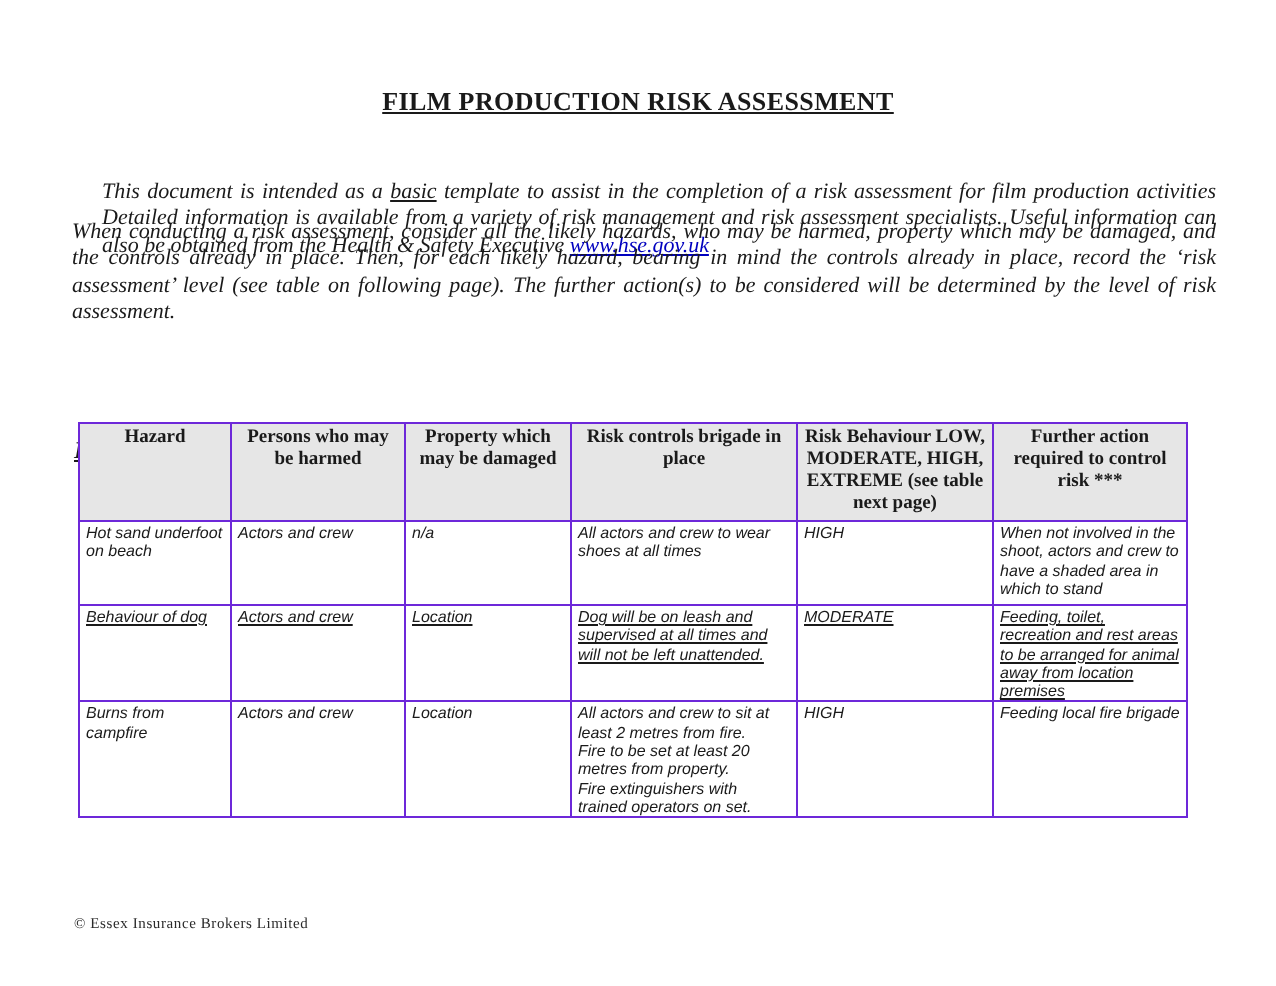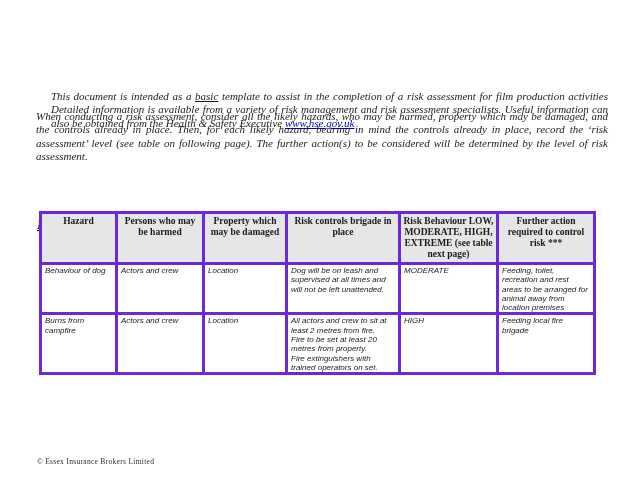--- a/index.html
+++ b/index.html
@@ -37,21 +37,21 @@
     text-decoration:underline;
     margin-top:36px;
   }
   table.risk{
     position:absolute;top:211px;left:39px;
     border-collapse:collapse;
     table-layout:fixed;
     width:554px;
   }
   table.risk th, table.risk td{
-    border:3px solid #6d28d9;
+    border:1px solid #6d28d9;
     vertical-align:top;
     overflow:hidden;
   }
   table.risk th{
     background:#e6e6e6;
     font-family:"Liberation Serif", serif;
     font-size:9.5px;font-weight:bold;
     text-align:center;
     padding:2px 2px;
     line-height:11px;
@@ -59,39 +59,40 @@
   }
   table.risk td{
     font-family:"Liberation Sans", sans-serif;
     font-size:8px;font-style:italic;
     line-height:9.3px;
     padding:1px 3px 0 3px;
     white-space:pre-line;
     text-align:left;
   }
   tr.r1 td{height:40px;}
-  tr.r2 td{height:44px;}
+  tr.r2 td{height:44px;text-decoration:underline;}
   tr.r3 td{height:52px;}
   td.risk-level{
     text-align:center;
     vertical-align:middle;
   }
   .footer-copyright{
     position:absolute;top:457px;left:37px;
     font-size:7.5px;
     color:#2a2a2a;
     letter-spacing:.3px;
     text-align:right;
   }
 </style>
 </head>
 <body>
 
 <div class="page">
 
+  <div class="doc-title">FILM PRODUCTION RISK ASSESSMENT</div>
 
   <div class="para para-1"><span>This document is intended as a </span><span class="u">basic</span><span> template to assist in the completion of a risk assessment for film production activities  Detailed information is available from a variety of risk management and risk assessment specialists.  Useful information can also be obtained from the Health &amp; Safety Executive </span><a class="link">www.hse.gov.uk</a></div>
 
   <div class="para para-2">When conducting a risk assessment, consider all the likely hazards, who may be harmed, property which may be damaged, and the controls already in place.  Then, for each likely hazard, bearing in mind the controls already in place, record the ‘risk assessment’ level (see table on following page).  The further action(s) to be considered will be determined by the level of risk assessment.</div>
 
   <div class="example-heading">Example</div>
 
   <table class="risk">
     <colgroup>
       <col style="width:76px">
@@ -105,20 +106,28 @@
       <tr>
         <th>Hazard</th>
         <th>Persons who may be harmed</th>
         <th>Property which may be damaged</th>
         <th>Risk controls brigade in place</th>
         <th>Risk Behaviour LOW, MODERATE, HIGH, EXTREME (see table next page)</th>
         <th>Further action required to control risk ***</th>
       </tr>
     </thead>
     <tbody>
+      <tr class="r1">
+        <td>Hot sand underfoot on beach</td>
+        <td>Actors and crew</td>
+        <td>n/a</td>
+        <td>All actors and crew to wear shoes at all times</td>
+        <td class="risk-level">HIGH</td>
+        <td>When not involved in the shoot, actors and crew to have a shaded area in which to stand</td>
+      </tr>
       <tr class="r2">
         <td>Behaviour of dog</td>
         <td>Actors and crew</td>
         <td>Location</td>
         <td>Dog will be on leash and supervised at all times and will not be left unattended.</td>
         <td class="risk-level">MODERATE</td>
         <td>Feeding, toilet, recreation and rest areas to be arranged for animal away from location premises</td>
       </tr>
       <tr class="r3">
         <td>Burns from campfire</td>

